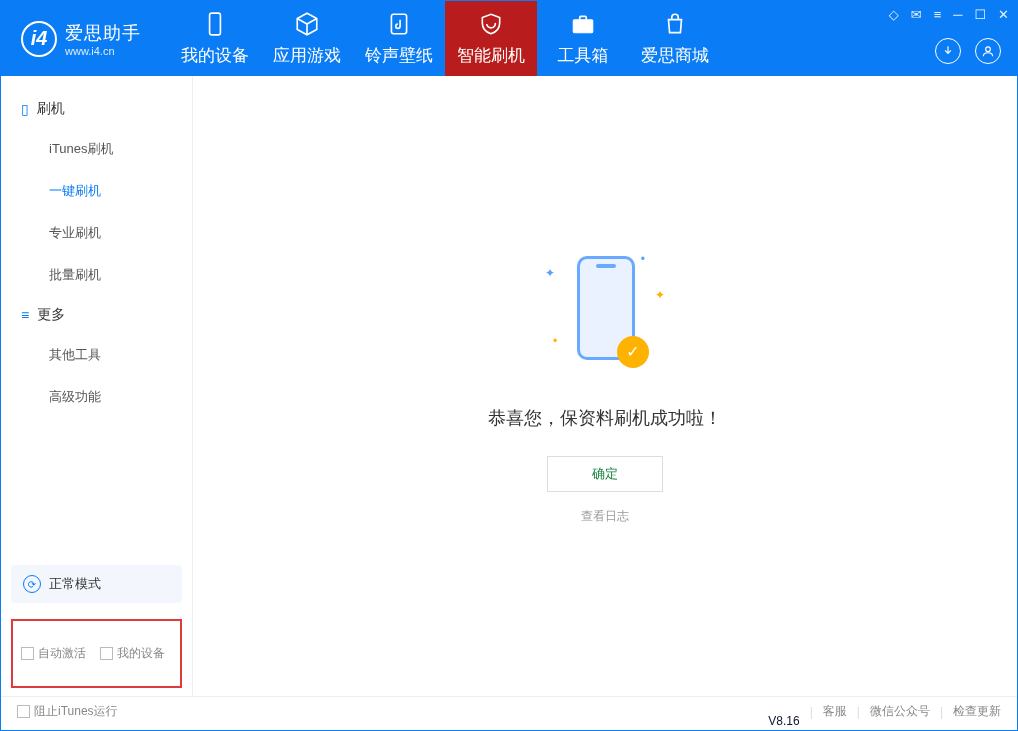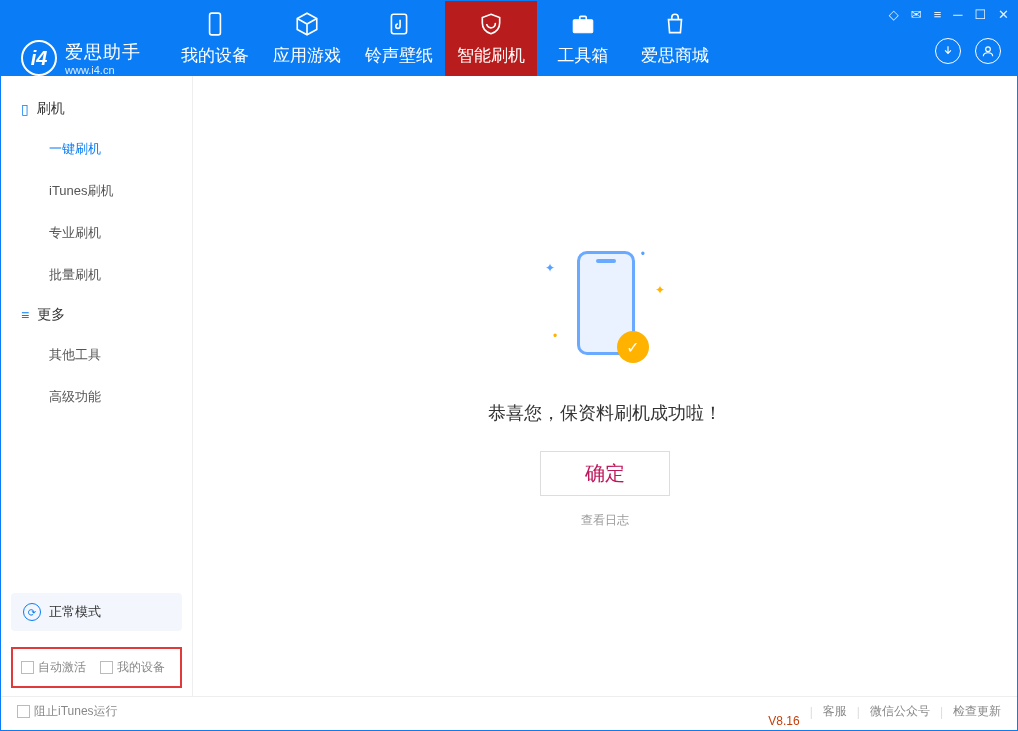--- a/index.html
+++ b/index.html
@@ -1,20 +1,20 @@
 <!DOCTYPE html>
 <html><head>
 <meta charset="utf-8">
 <style>
 * { margin: 0; padding: 0; box-sizing: border-box; font-family: "Microsoft YaHei", Arial, sans-serif; }
 body { background: #fff; width: 1018px; height: 731px; overflow: hidden; border: 1px solid #0a7cf5; }
 
 
 .header { height: 75px; background: #0a7cf5; display: flex; align-items: stretch; color: #fff; position: relative; }
-.logo-block { display: flex; align-items: flex-end; padding: 0 18px 0 20px; }
+.logo-block { display: flex; align-items: center; padding: 0 18px 0 20px; }
 .logo-icon { width: 36px; height: 36px; border: 2px solid #fff; border-radius: 50%; display: flex; align-items: center; justify-content: center; font-weight: bold; font-size: 20px; margin-right: 8px; font-style: italic; }
 .logo-text .cn { font-size: 18px; font-weight: 500; letter-spacing: 1px; }
 .logo-text .en { font-size: 11px; opacity: .85; }
 
 .nav { display: flex; align-items: stretch; margin-left: 10px; }
 .nav-item { width: 92px; display: flex; flex-direction: column; align-items: center; justify-content: center; cursor: pointer; font-size: 17px; gap: 6px; }
 .nav-item.active { background: #b91c1c; }
 .nav-icon { width: 28px; height: 28px; display: flex; align-items: center; justify-content: center; }
 .nav-icon svg { width: 26px; height: 26px; fill: #fff; stroke: #fff; }
 
@@ -35,45 +35,45 @@
 
 .sb-status { margin: 8px 10px; background: #f3f7fd; border-radius: 4px; padding: 10px 12px; display: flex; align-items: center; gap: 8px; font-size: 13px; color: #333; }
 .sb-status-icon { width: 18px; height: 18px; border: 1.5px solid #0a7cf5; border-radius: 50%; display: flex; align-items: center; justify-content: center; font-size: 10px; color: #0a7cf5; }
 
 .sb-device { margin: 0 10px 8px; background: #f3f7fd; border-radius: 4px; padding: 10px 12px; font-size: 13px; }
 .sb-device .dev-row { display: flex; align-items: center; gap: 8px; font-weight: 600; color: #333; }
 .sb-device .dev-icon { width: 16px; height: 16px; border: 1.5px solid #0a7cf5; border-radius: 3px; display: inline-block; }
 .sb-device .dev-cap { display: inline-block; margin-top: 6px; margin-left: 24px; font-size: 11px; background: #e4effc; color: #4a8acf; border-radius: 10px; padding: 2px 10px; }
 .sb-device .dev-type { margin-top: 4px; margin-left: 24px; font-size: 11px; color: #aaa; }
 
-.sb-checks { border: 2px solid #e13a3a; margin: 8px 10px; padding: 10px 8px; display: flex; gap: 14px; align-items: center; font-size: 12px; color: #888; }
+.sb-checks { border: 2px solid #e13a3a; margin: 8px 10px; padding: 24px 8px; display: flex; gap: 14px; align-items: center; font-size: 12px; color: #888; }
 .chk { width: 13px; height: 13px; border: 1px solid #bbb; display: inline-block; vertical-align: middle; margin-right: 4px; }
 
 
 .main { flex: 1; display: flex; flex-direction: column; align-items: center; justify-content: center; }
 .success-illus { position: relative; width: 140px; height: 130px; margin-bottom: 28px; }
 .phone { position: absolute; left: 42px; top: 8px; width: 58px; height: 104px; border: 3px solid #69a9ff; border-radius: 10px; background: #eaf2ff; }
 .phone::before { content: ""; position: absolute; top: 5px; left: 16px; width: 20px; height: 4px; background: #69a9ff; border-radius: 3px; }
 .badge { position: absolute; right: 26px; bottom: 10px; width: 32px; height: 32px; background: #ffb300; border-radius: 50%; display: flex; align-items: center; justify-content: center; color: #fff; font-size: 16px; }
 .spark { position: absolute; color: #5aa0ff; font-size: 12px; }
 .spark.s1 { left: 10px; top: 18px; }
 .spark.s2 { right: 10px; top: 40px; color: #ffb300; }
 .spark.s3 { left: 18px; bottom: 30px; color: #ffb300; }
 .spark.s4 { right: 30px; top: 4px; }
 
 .success-text { font-size: 18px; color: #333; margin-bottom: 26px; }
-.ok-btn { border: 1px solid #ddd; background: #fff; padding: 8px 44px; font-size: 20px; color: #be185d; cursor: pointer; margin-bottom: 16px; }
+.ok-btn { border: 1px solid #ddd; background: #fff; padding: 8px 44px; font-size: 13px; color: #15803d; cursor: pointer; margin-bottom: 16px; }
 .log-link { font-size: 12px; color: #999; cursor: pointer; }
 
 
 .footer { height: 30px; border-top: 1px solid #eee; display: flex; align-items: center; padding: 0 16px; font-size: 12px; color: #888; }
 .footer .left { display: flex; align-items: center; gap: 6px; }
 .footer .right { margin-left: auto; display: flex; align-items: center; gap: 10px; }
 .footer .sep { color: #ddd; }
-.footer .ver { color: #c2410c; margin-top: 18px; }
+.footer .ver { color: #0f172a; margin-top: 18px; }
 </style>
 </head>
 <body>
 
 <div class="header">
   <div class="logo-block">
     <div class="logo-icon">i4</div>
     <div class="logo-text">
       <div class="cn">爱思助手</div>
       <div class="en">www.i4.cn</div>
@@ -157,22 +157,22 @@
   </div>
 </div>
 
 <div class="body">
   <div class="sidebar">
     <div class="sb-scroll">
       <div class="sb-section-title">
         <span class="sb-icon">▯</span>
         <span>刷机</span>
       </div>
+      <div class="sb-item">iTunes刷机</div>
       <div class="sb-item active">一键刷机</div>
-      <div class="sb-item">iTunes刷机</div>
       <div class="sb-item">专业刷机</div>
       <div class="sb-item">批量刷机</div>
 
       <div class="sb-section-title">
         <span class="sb-icon sb-more-icon">≡</span>
         <span>更多</span>
       </div>
       <div class="sb-item">其他工具</div>
       <div class="sb-item">高级功能</div>
     </div>

